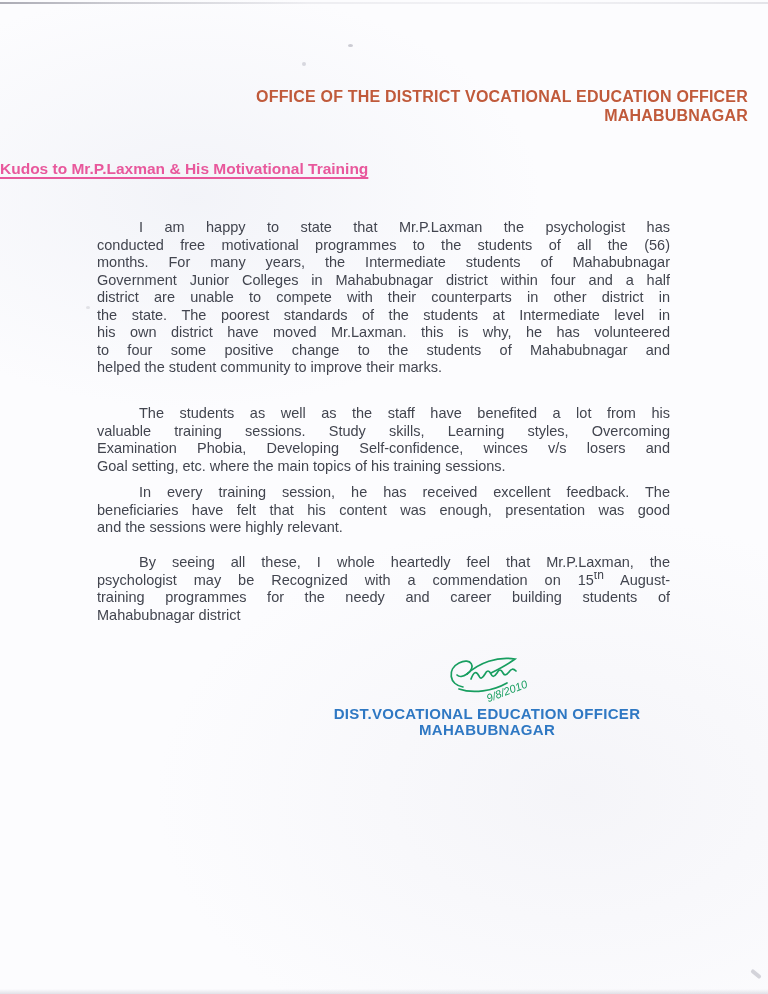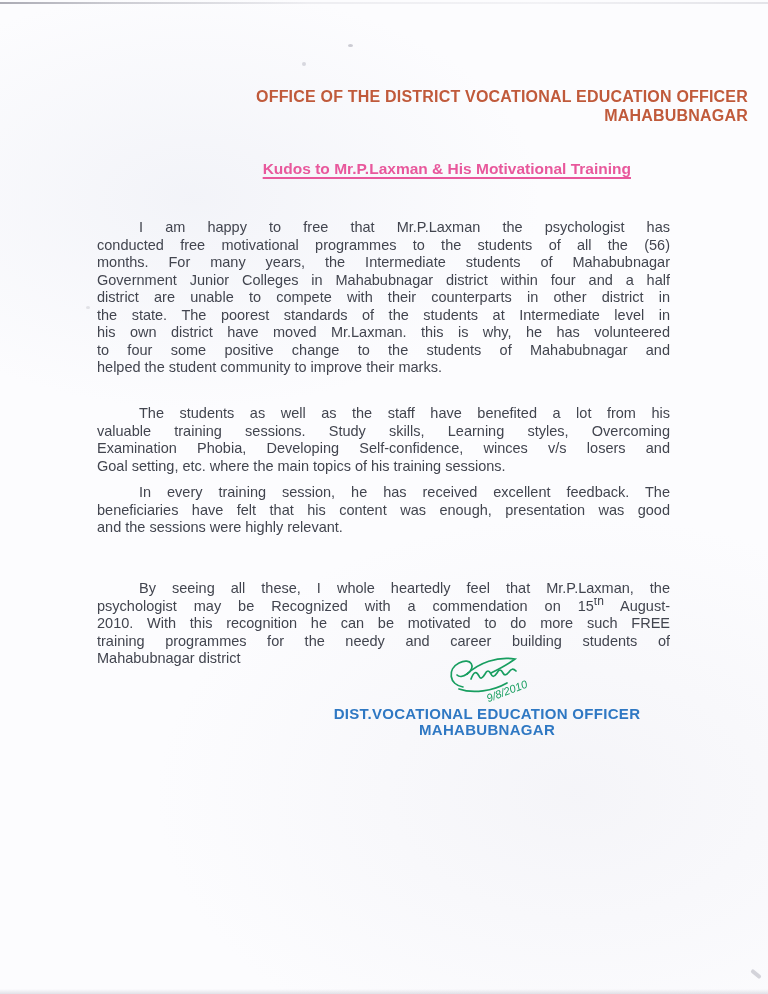--- a/index.html
+++ b/index.html
@@ -42,40 +42,40 @@
     position: absolute; top: 88px; left: 0; width: 748px;
     text-align: right;
     color: var(--header-color, #c05a3b);
     font-weight: bold; font-size: 16px; line-height: 18.5px;
     letter-spacing: .2px;
   }
 
   
   .subject {
     position: absolute; top: 160px; left: 0; width: 631px;
-    text-align: right;
+    text-align: left;
     color: var(--subject-color, #e8589c);
     font-weight: bold; font-size: 15.5px;
   }
   .subject span {
     text-decoration: underline;
     text-decoration-thickness: 1.5px;
     text-underline-offset: 3px;
   }
 
   
   .para {
     position: absolute; left: 97px; width: 573px;
     color: var(--body-color, #42454f);
     font-size: 14.5px;
   }
   .para-1 { top: 219px; }
   .para-2 { top: 396px; margin-top: 9px; }
   .para-3 { top: 484px; }
-  .para-4 { top: 580px; }
+  .para-4 { top: 554px; }
   .line {
     height: 17.5px; line-height: 17.5px;
     white-space: nowrap; overflow: hidden;
     text-align: justify; text-align-last: justify;
   }
   .line.first { padding-left: 42px; }
   .line.last  { text-align-last: left; }
   .line sup { font-size: 12px; line-height: 0; }
 
   
@@ -107,21 +107,21 @@
     <div>OFFICE OF THE DISTRICT VOCATIONAL EDUCATION OFFICER</div>
     <div>MAHABUBNAGAR</div>
   </div>
 
   <div class="subject">
     <span>Kudos to Mr.P.Laxman &amp; His Motivational Training</span>
   </div>
 
   <div>
     <div class="para para-1">
-        <div class="line first">I am happy to free that Mr.P.Laxman the psychologist has</div>
+        <div class="line first">I am happy to state that Mr.P.Laxman the psychologist has</div>
         <div class="line">conducted free motivational programmes to the students of all the (56)</div>
         <div class="line">months. For many years, the Intermediate students of Mahabubnagar</div>
         <div class="line">Government Junior Colleges in Mahabubnagar district within four and a half</div>
         <div class="line">district are unable to compete with their counterparts in other district in</div>
         <div class="line">the state. The poorest standards of the students at Intermediate level in</div>
         <div class="line">his own district have moved Mr.Laxman. this is why, he has volunteered</div>
         <div class="line">to four some positive change to the students of Mahabubnagar and</div>
         <div class="line last">helped the student community to improve their marks.</div>
       </div>
     <div class="para para-2">
@@ -131,21 +131,20 @@
         <div class="line last">Goal setting, etc. where the main topics of his training sessions.</div>
       </div>
     <div class="para para-3">
         <div class="line first">In every training session, he has received excellent feedback. The</div>
         <div class="line">beneficiaries have felt that his content was enough, presentation was good</div>
         <div class="line last">and the sessions were highly relevant.</div>
       </div>
     <div class="para para-4">
         <div class="line first">By seeing all these, I whole heartedly feel that Mr.P.Laxman, the</div>
         <div class="line">psychologist may be Recognized with a commendation on 15<sup>th</sup> August-</div>
-        <div class="line">2010. With this recognition he can be motivated to do more such FREE</div>
         <div class="line">training programmes for the needy and career building students of</div>
         <div class="line last">Mahabubnagar district</div>
       </div>
   </div>
 
   <div class="signature">
     <svg width="120" height="64" viewBox="0 0 120 64">
       <g fill="none" stroke="#189e60" stroke-width="1.7" stroke-linecap="round">
         <path d="M22,36 C8,34 6,18 18,12 C30,6 36,16 26,23 C22,26 18,26 16,24"></path>
         <path d="M26,23 C38,12 56,5 74,8 C66,14 58,18 50,22"></path>

